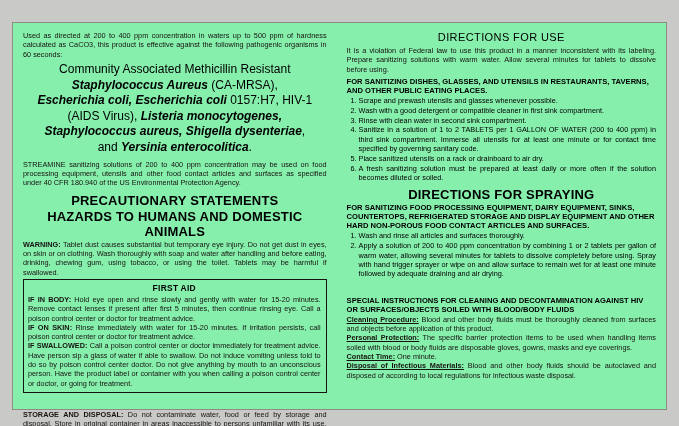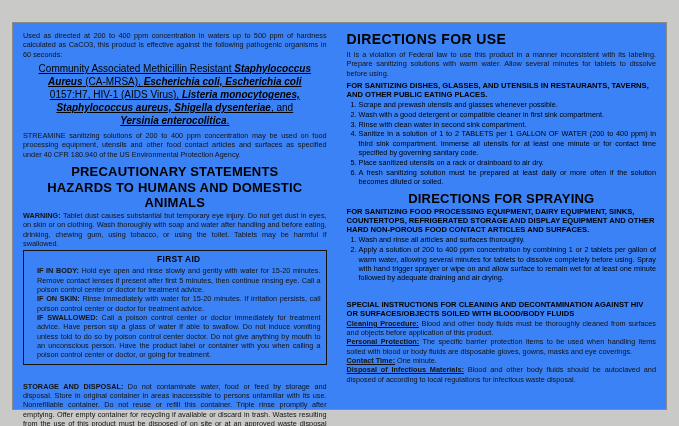--- a/index.html
+++ b/index.html
@@ -7,21 +7,21 @@
   body {
     width: 679px; height: 426px;
     background: #c9c9c7;
     font-family: "Liberation Sans", sans-serif;
     overflow: hidden;
   }
   #label {
     position: absolute;
     left: 12px; top: 22px;
     width: 655px; height: 388px;
-    background: #3b82f6;
+    background: #86efac;
     border: 1px solid #8e8b85;
     padding: 8px 10px 6px 10px;
     display: flex;
     gap: 14px;
   }
   .col { width: 50%; }
   .col.left { padding-right: 6px; }
   p, div.t { margin: 0; }
   .body {
     font-size: 7.3px;
@@ -37,37 +37,37 @@
     text-align: center;
     letter-spacing: .2px;
     margin: 4px 0 1px 0;
   }
   .subhead {
     font-weight: bold;
     font-size: 7.6px;
     margin: 3px 0 1px 0;
   }
   .bighead {
-    font-weight: bold;
-    font-size: 14px;
+    font-weight: normal;
+    font-size: 11px;
+    text-align: center;
     letter-spacing: .4px;
     margin: 0 0 3px 0;
   }
   .org {
     text-align: center;
-    font-size: 10px;
+    font-size: 12px;
     line-height: 1.3;
     margin: 3px 14px 4px 14px;
-    text-decoration: underline;
   }
   .sp { margin-top: 5px; }
   .sp2 { margin-top: 17px; }
   .firstaid-box {
     border: 1.4px solid #15120f;
-    padding: 3px 5px 4px 13px;
+    padding: 3px 5px 4px 4px;
     margin-top: 2px;
   }
   .firstaid-title {
     font-weight: bold;
     font-size: 8.4px;
     text-align: center;
     letter-spacing: .3px;
     margin-bottom: 2px;
   }
   ol.steps {

